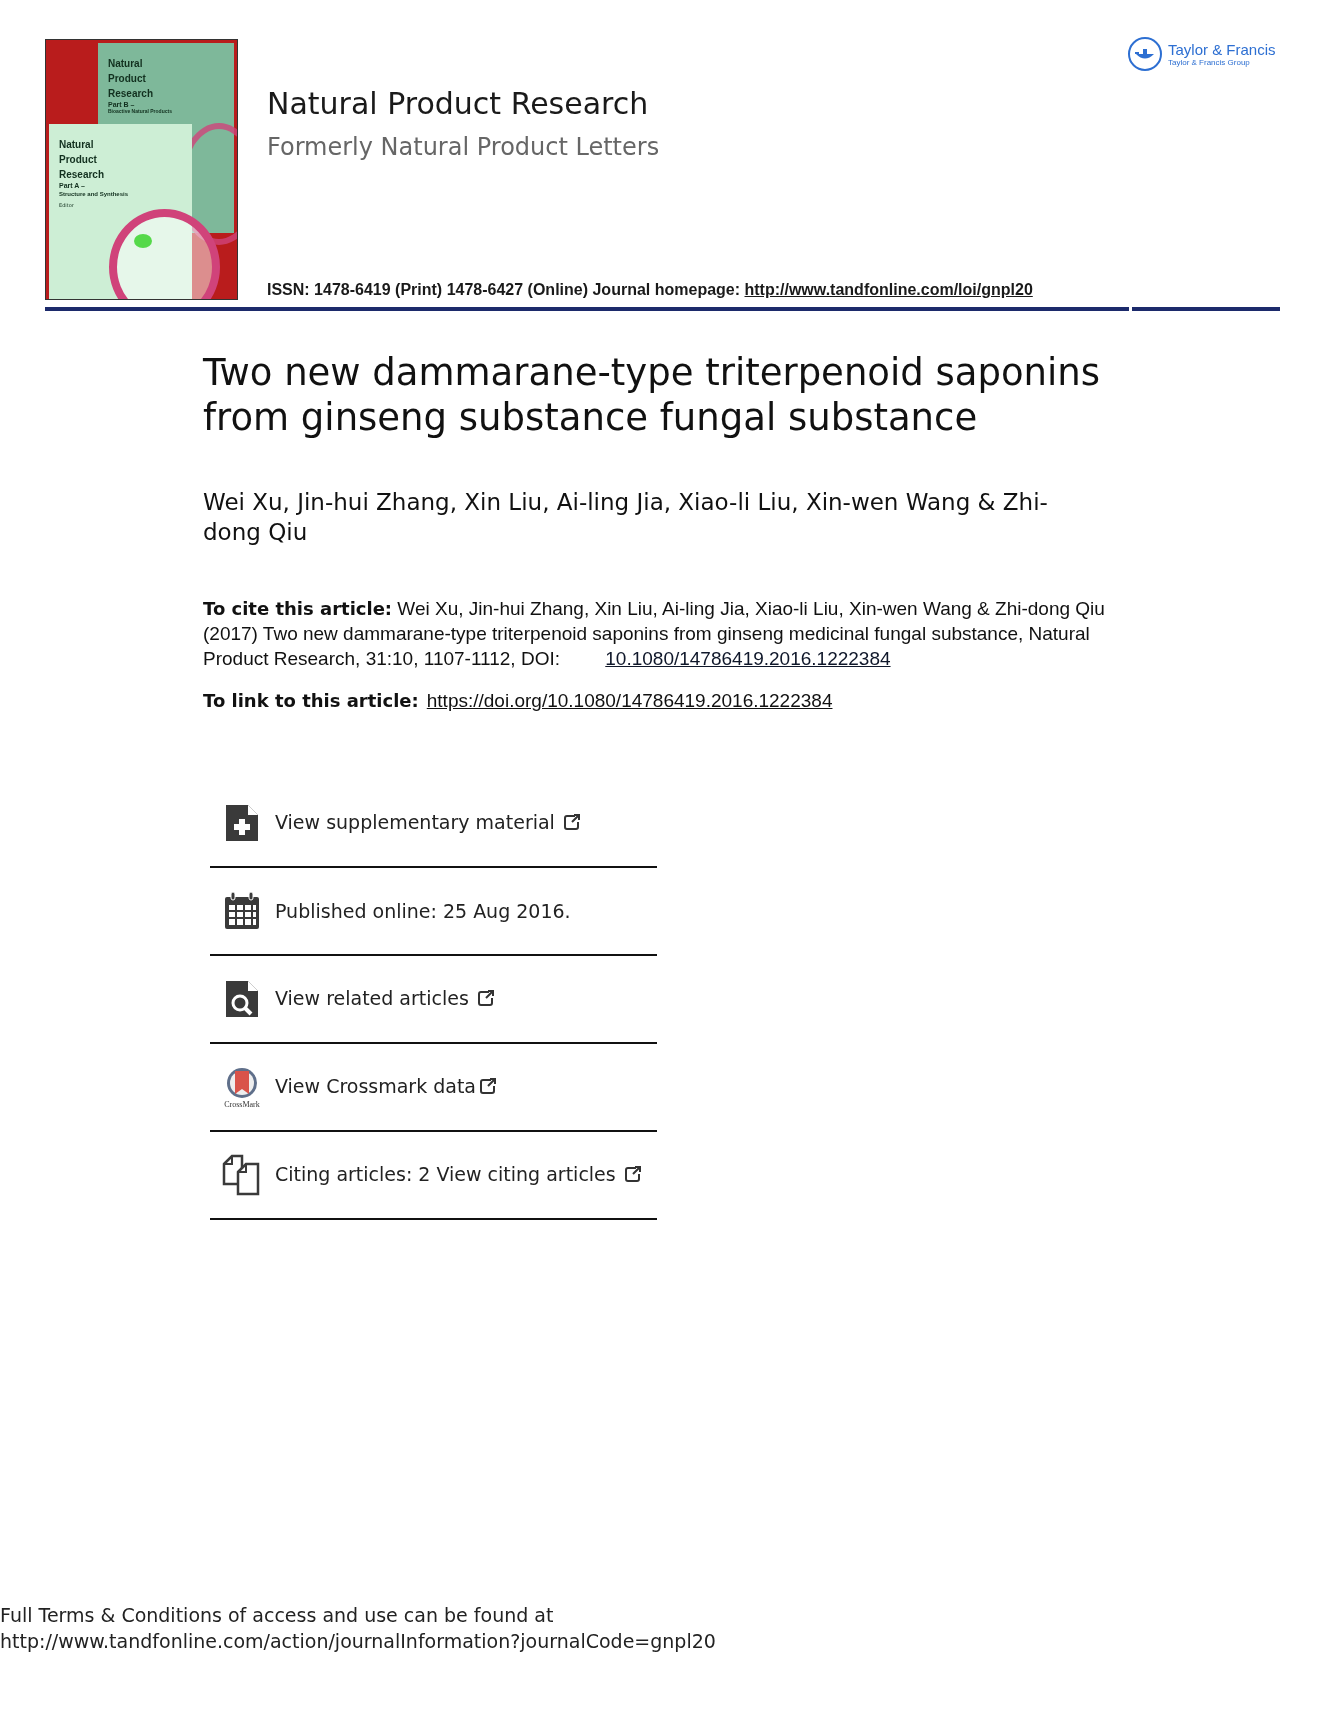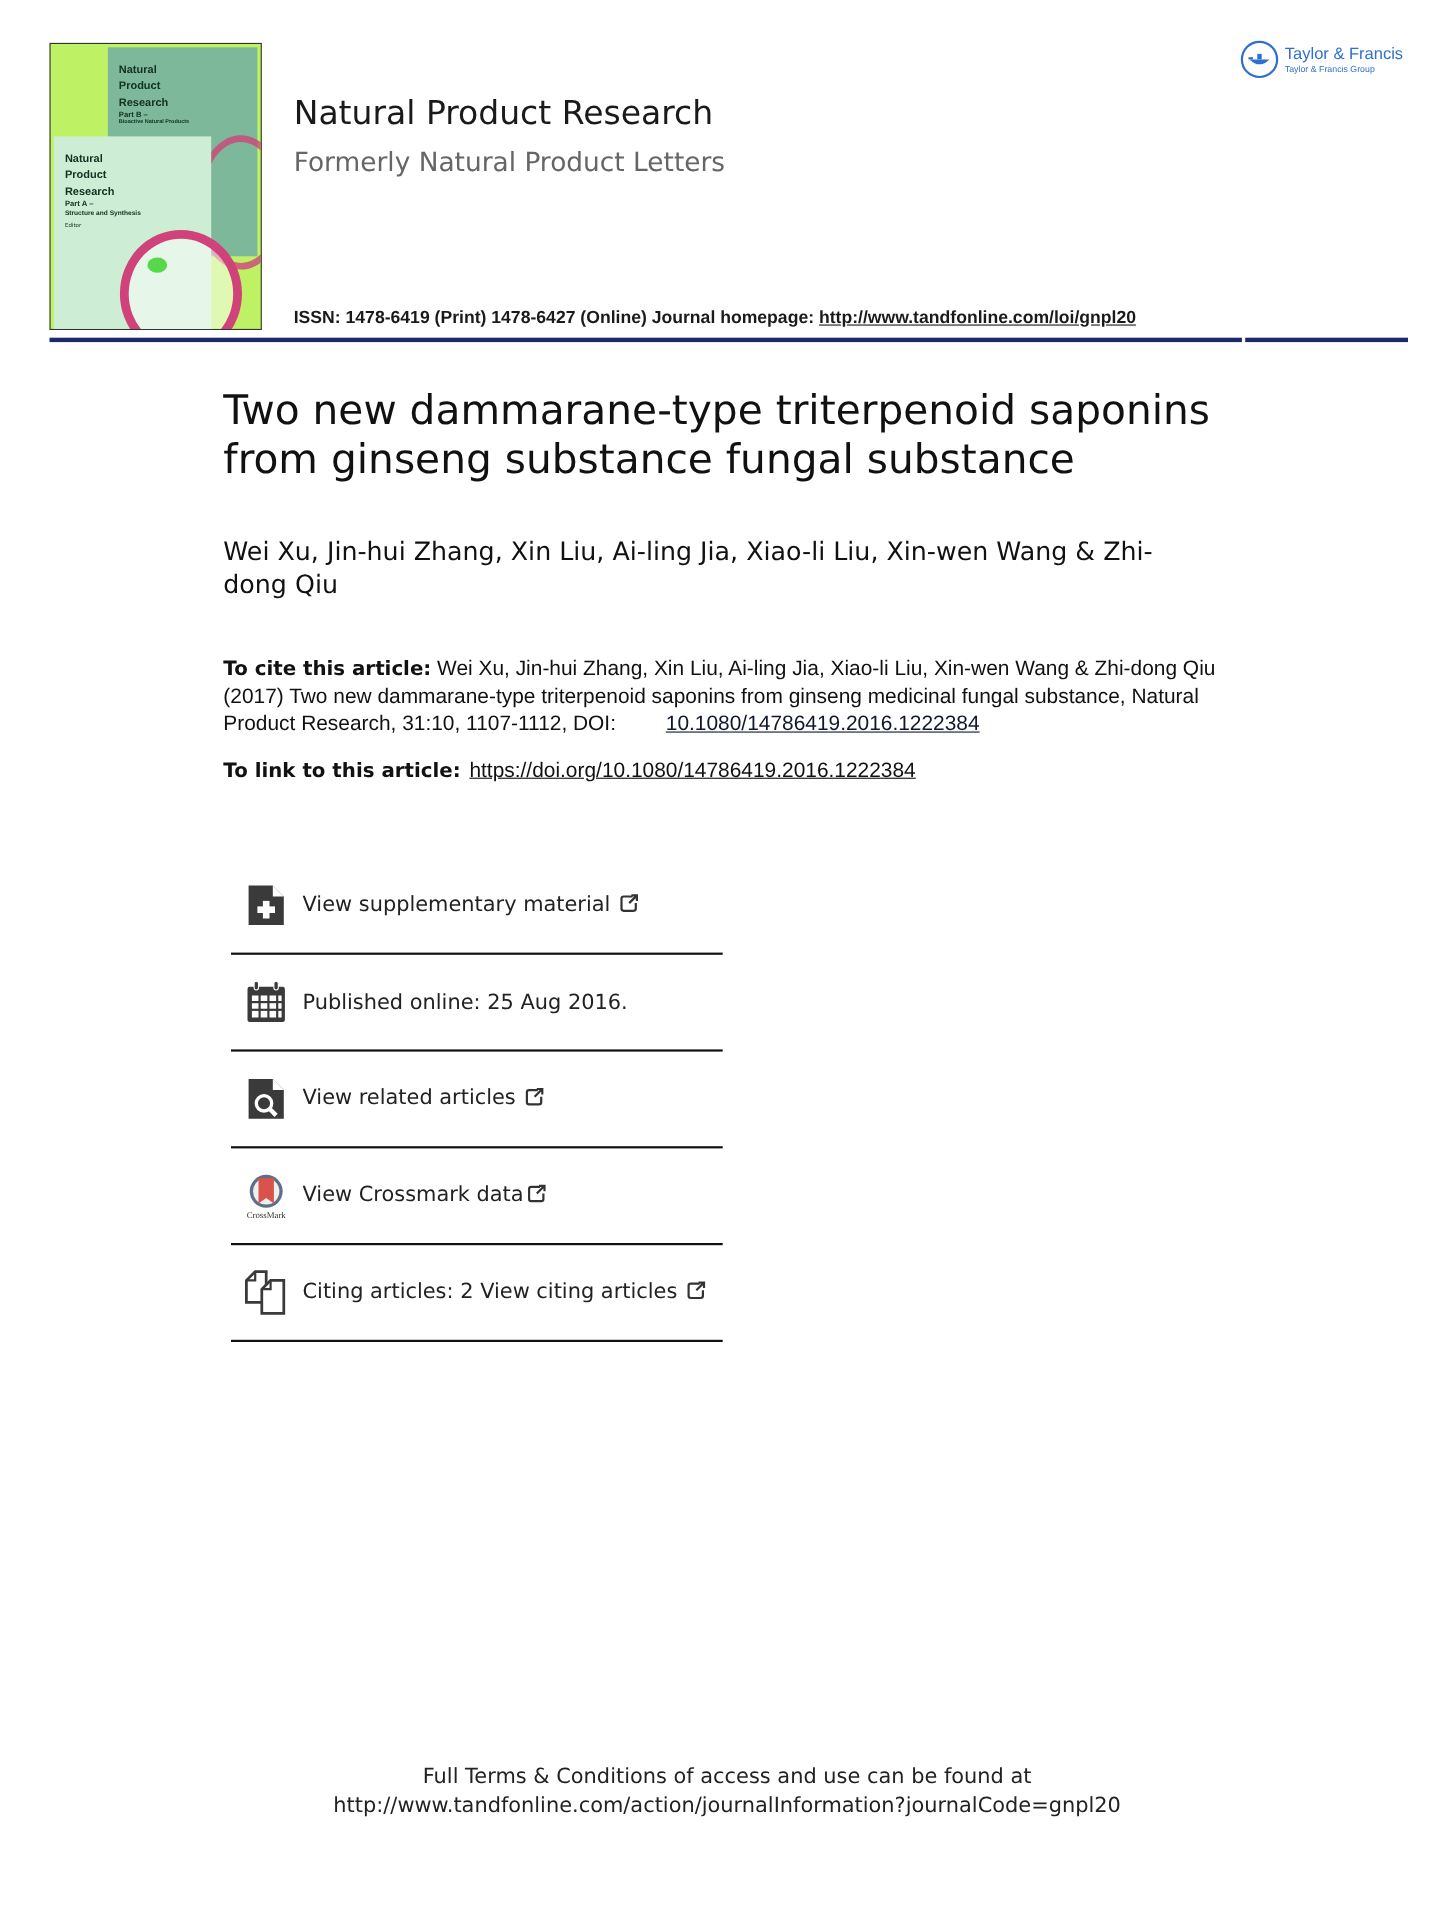--- a/index.html
+++ b/index.html
@@ -1,20 +1,20 @@
 <!DOCTYPE html>
 <html><head>
 <meta charset="utf-8">
 <style>
   html, body { margin: 0; padding: 0; background: #ffffff; }
   body { width: 1322px; height: 1736px; position: relative; overflow: hidden;
          font-family: "DejaVu Sans", sans-serif; color: #1a1a1a; }
 
   .cover { position: absolute; left: 45px; top: 39px; width: 193px; height: 261px;
-           border: 1px solid #333; background: #bef264; box-sizing: border-box; overflow: hidden; }
+           border: 1px solid #333; background: #b91c1c; box-sizing: border-box; overflow: hidden; }
   .cover-b { position: absolute; left: 52px; top: 3px; width: 136px; height: 190px; background: #7eb89a; }
   .cover-b .hdr { font-size: 4px; color: #2c4a3a; padding: 4px 6px; }
   .cover-b .ttl { font-size: 10px; font-weight: bold; color: #12301f; padding: 2px 10px; line-height: 11px; font-family: "Liberation Sans", sans-serif; }
   .cover-b .sub { font-size: 7px; color: #12301f; padding: 0 10px; font-weight: bold; font-family: "Liberation Sans", sans-serif;}
   .cover-a { position: absolute; left: 3px; top: 84px; width: 143px; height: 175px; background: #cdeed5; }
   .cover-a .hdr { font-size: 4px; color: #2c4a3a; padding: 4px 6px; }
   .cover-a .ttl { font-size: 10px; font-weight: bold; color: #12301f; padding: 2px 10px; line-height: 11px; font-family: "Liberation Sans", sans-serif; }
   .cover-a .sub { font-size: 7px; color: #12301f; padding: 0 10px; font-weight: bold; font-family: "Liberation Sans", sans-serif; line-height: 8px;}
   .cover-a .ed { font-size: 5px; color: #12301f; padding: 4px 10px 0; }
   .helix { position: absolute; border-radius: 50%; }
@@ -41,21 +41,21 @@
   .link-line { position: absolute; left: 203px; top: 690px; font-family: "Liberation Sans", sans-serif; font-size: 19px; color: #111; }
   .link-line .lbl { font-family: "DejaVu Sans", sans-serif; font-weight: bold; font-size: 18px; margin-top: 17px; }
   .link-line a { color: #111; text-decoration: underline; margin-left: 8px; }
 
   .info-list { position: absolute; left: 210px; top: 780px; width: 447px; }
   .info-row { position: relative; height: 88px; border-bottom: 2px solid #111; display: flex; align-items: center; box-sizing: border-box; }
   .info-row .icon { position: absolute; left: 12px; width: 40px; height: 44px; display: flex; align-items: center; justify-content: center; }
   .info-row .label { position: absolute; left: 65px; font-size: 19px; color: #222; white-space: nowrap; }
   .ext { display: inline-block; margin-left: 8px; vertical-align: middle; }
 
-  .footer { position: absolute; left: 0; width: 1322px; top: 1602px; text-align: center; font-size: 19px; line-height: 26px; color: #222; }
+  .footer { position: absolute; left: 0; width: 1322px; top: 1602px; font-size: 19px; line-height: 26px; color: #222; }
 </style>
 </head>
 <body>
 
 <div class="cover">
   <div class="cover-b">
     <div class="hdr">&nbsp;</div>
     <div class="ttl">Natural</div>
     <div class="ttl">Product</div>
     <div class="ttl">Research</div>

